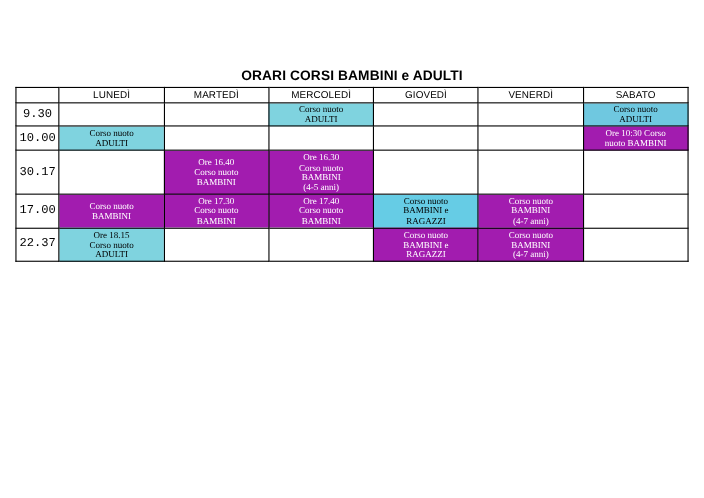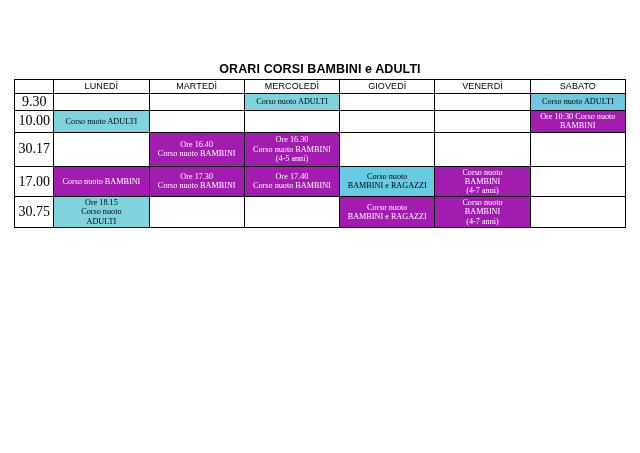--- a/index.html
+++ b/index.html
@@ -57,31 +57,31 @@
   col.c-day   { width: 82.5px; }
 
   .hdr-row td {
     height: 13px;
     font-family: "Liberation Sans", sans-serif;
     font-size: 9px;
     font-weight: normal;
     letter-spacing: 0.1px;
   }
   .time-cell {
-    font-family: Liberation Serif, serif;
-    font-size: 14px;
+    font-family: Liberation Mono, monospace;
+    font-size: 11px;
     text-align: right;
     padding-right: 3px;
     vertical-align: bottom;
     padding-bottom: 0px;
     white-space: nowrap;
   }
   .cell-text {
     display: block;
-    padding: 1px 5px;
+    padding: 1px 19px;
   }
   .fill-blue {
     background: #a21caf;
     color: #ffffff;
   }
   .fill-cyan {
     background: #7FD3DF;
     color: #000000;
   }
   .fill-lightblue {
@@ -208,21 +208,21 @@
               <span class="cell-text">Corso nuoto<br>BAMBINI e RAGAZZI</span>
             </td>
             <td class="fill-blue">
               <span class="cell-text">Corso nuoto<br>BAMBINI<br>(4-7 anni)</span>
             </td>
             <td class="fill-none">
               <span class="cell-text"></span>
             </td>
           </tr>
           <tr class="r5">
-            <td class="time-cell">30.75</td>
+            <td class="time-cell">22.37</td>
             <td class="fill-cyan">
               <span class="cell-text">Ore 18.15<br>Corso nuoto<br>ADULTI</span>
             </td>
             <td class="fill-none">
               <span class="cell-text"></span>
             </td>
             <td class="fill-none">
               <span class="cell-text"></span>
             </td>
             <td class="fill-blue">

